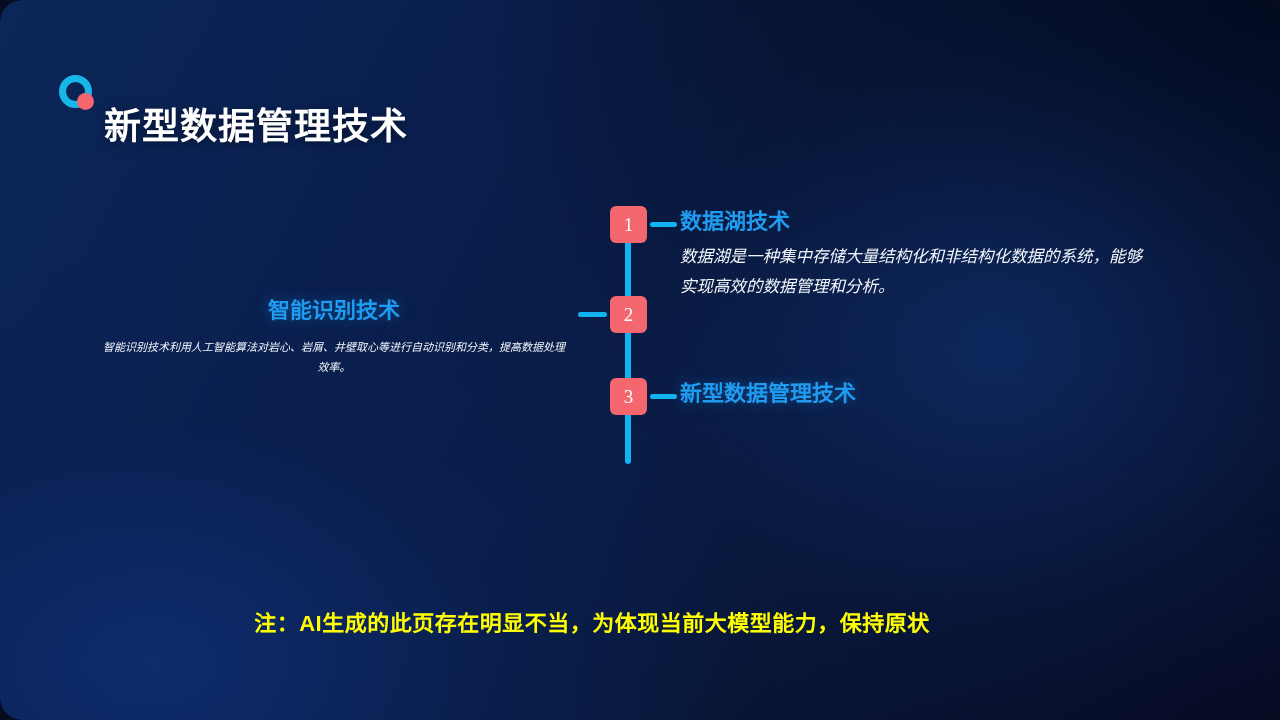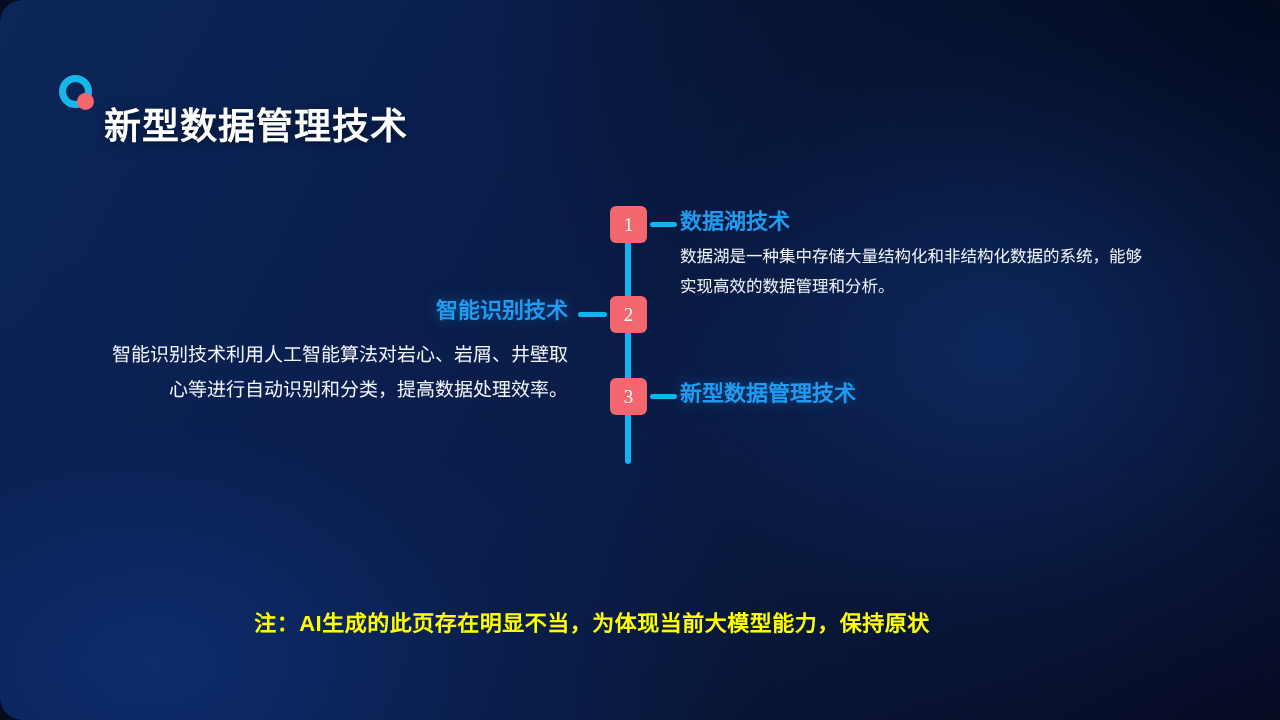--- a/index.html
+++ b/index.html
@@ -120,36 +120,37 @@
     white-space: nowrap;
   }
   .item-title.glow { text-shadow: 0 0 14px rgba(30,155,240,0.35); }
 
   .item-body {
     font-size: 16.5px;
     color: #f2f5fb;
     line-height: 1.85;
     margin: 0;
     font-family: "Liberation Serif", "DejaVu Serif", serif;
+    font-style: italic;
   }
 
   
   .item-left {
     position: absolute;
     left: 100px;
     top: 297px;
     width: 468px;
-    text-align: right;
+    text-align: center;
   }
   .item-left .item-title {
     font-size: 22px;
     margin-bottom: 12px;
   }
   .item-left .item-body {
-    font-size: 19px;
+    font-size: 11px;
   }
 
   
   .footer-note {
     position: absolute;
     left: 0;
     top: 605px;
     width: 1184px;
     text-align: center;
     font-size: 22px;

